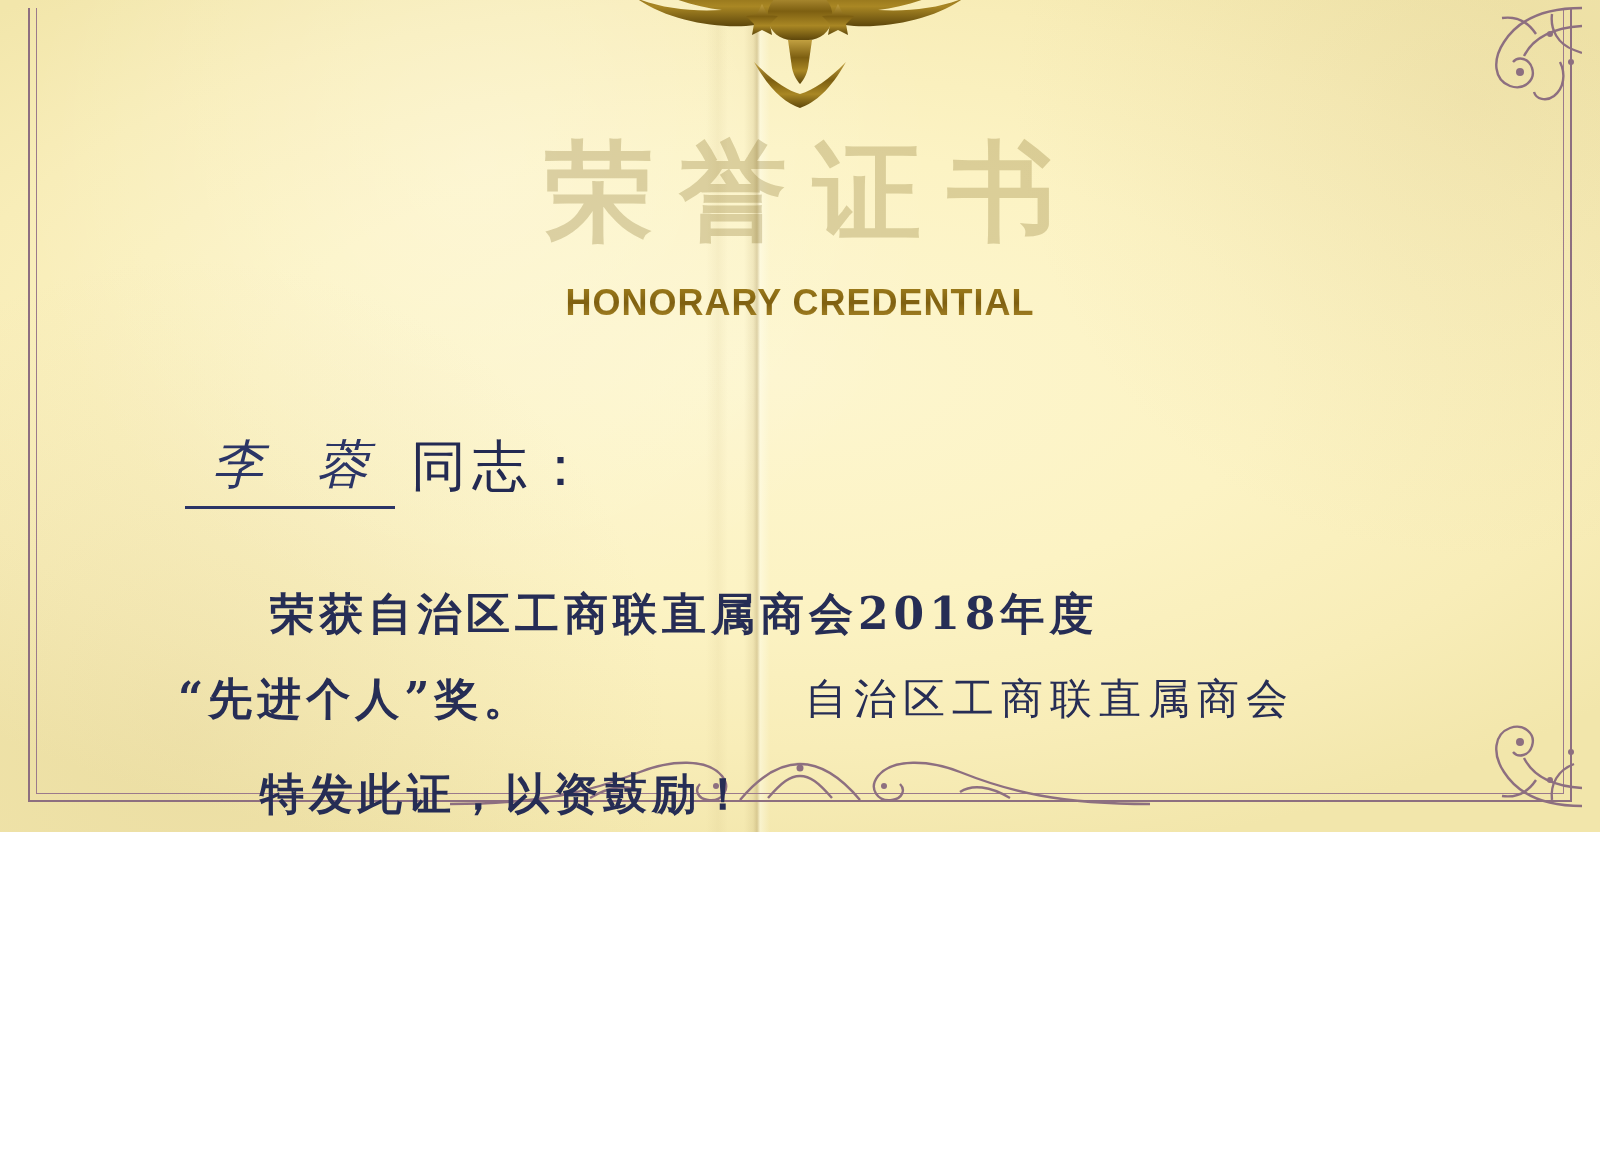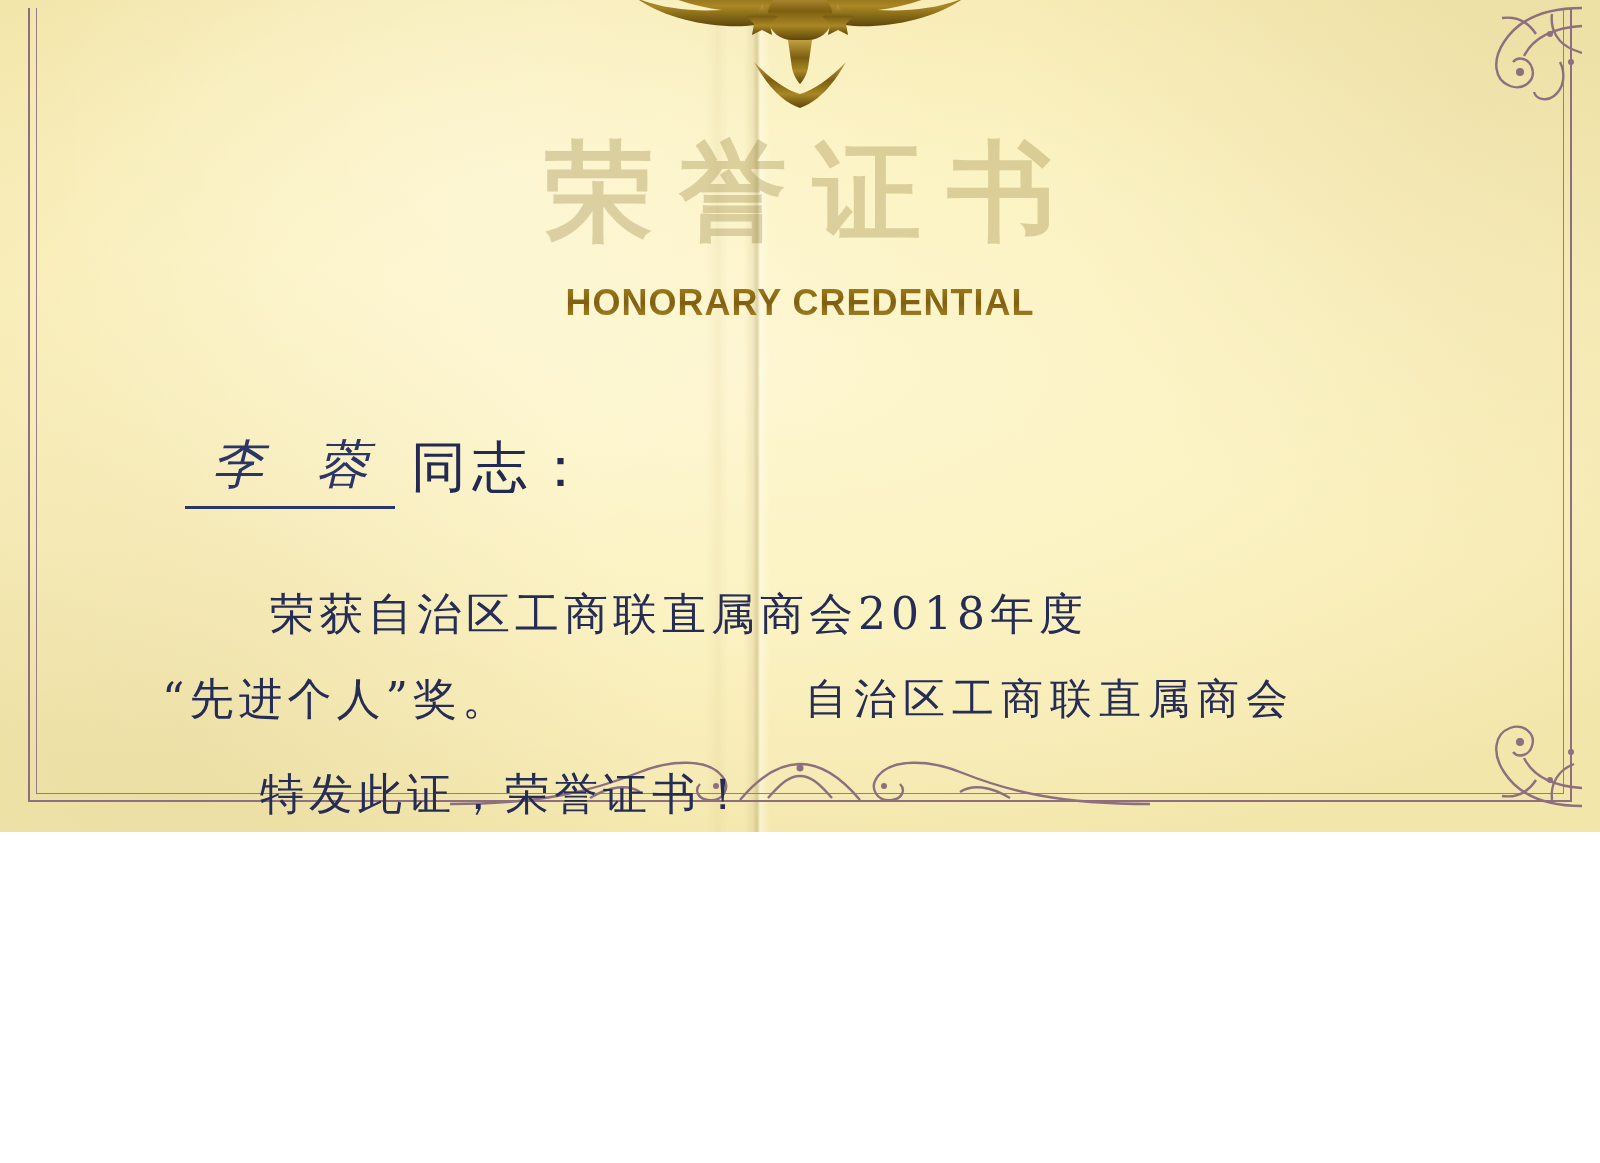--- a/index.html
+++ b/index.html
@@ -130,21 +130,20 @@
     position: absolute;
     left: 0; right: 0; top: 420px;
     color: #232a52;
     font-family: "DejaVu Serif", serif;
   }
   .recipient-line {
     position: absolute;
     left: 185px;
     top: 10px;
     display: flex;
-    align-items: flex-end;
   }
   .recipient-name {
     display: inline-block;
     min-width: 210px;
     text-align: center;
     font-size: 52px;
     letter-spacing: 18px;
     text-indent: 18px;
     color: #2b3566;
     border-bottom: 3px solid #2b3566;
@@ -159,23 +158,24 @@
     padding-left: 16px;
     padding-bottom: 4px;
   }
   .para {
     position: absolute;
     left: 270px;
     font-size: 44px;
     letter-spacing: 5px;
     color: #262d55;
     white-space: nowrap;
+    font-weight: bold;
   }
   .para.p1 { top: 165px; }
-  .para.p2 { top: 250px; left: 162px; }
+  .para.p2 { top: 250px; left: 178px; }
   .para.p3 { top: 345px; left: 260px; }
 
   
   .sign-block {
     position: absolute;
     right: 305px;
     bottom: 105px;
     text-align: center;
     color: #262d55;
     font-family: "DejaVu Serif", serif;
@@ -296,21 +296,21 @@
   <div class="title-en">HONORARY CREDENTIAL</div>
 
   <div class="body-text">
     <div class="recipient-line">
       <span class="recipient-name">李  蓉</span>
       <span class="recipient-suffix">同志：</span>
     </div>
 
     <div class="para p1">荣获自治区工商联直属商会2018年度</div>
     <div class="para p2">“先进个人”奖。</div>
-    <div class="para p3">特发此证，荣誉证书！</div>
+    <div class="para p3">特发此证，以资鼓励！</div>
   </div>
 
   <div class="seal">
     <svg viewBox="0 0 230 230" width="230" height="230">
       <defs>
         <path id="sealArc" d="M115,115 m-88,0 a88,88 0 1,1 176,0 a88,88 0 1,1 -176,0"></path>
         <path id="sealArcIn" d="M115,115 m-58,0 a58,58 0 1,1 116,0 a58,58 0 1,1 -116,0"></path>
       </defs>
       <circle cx="115" cy="115" r="94" fill="none" stroke="#c8323c" stroke-width="6" opacity="0.85"></circle>
       <circle cx="115" cy="115" r="84" fill="none" stroke="#c8323c" stroke-width="2" opacity="0.6"></circle>

